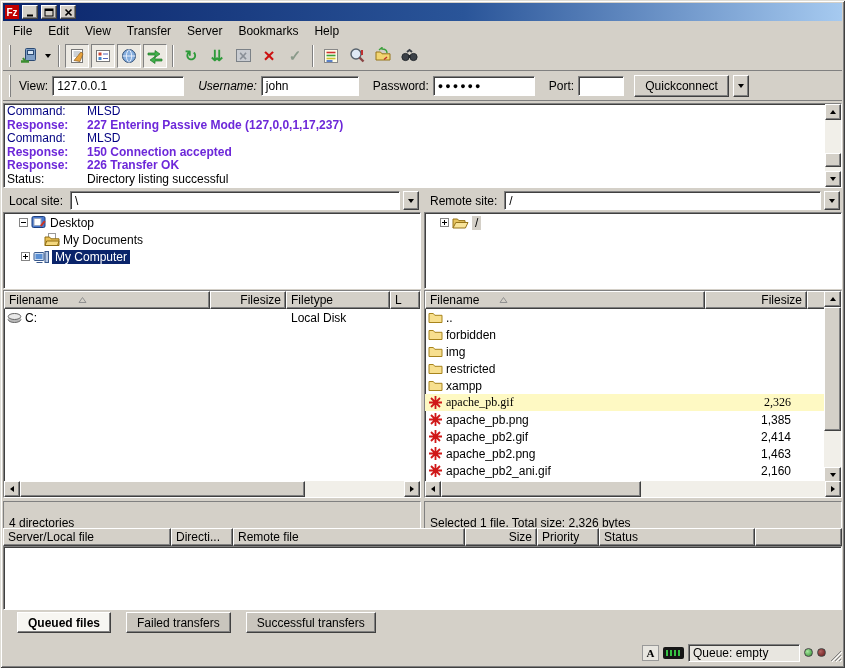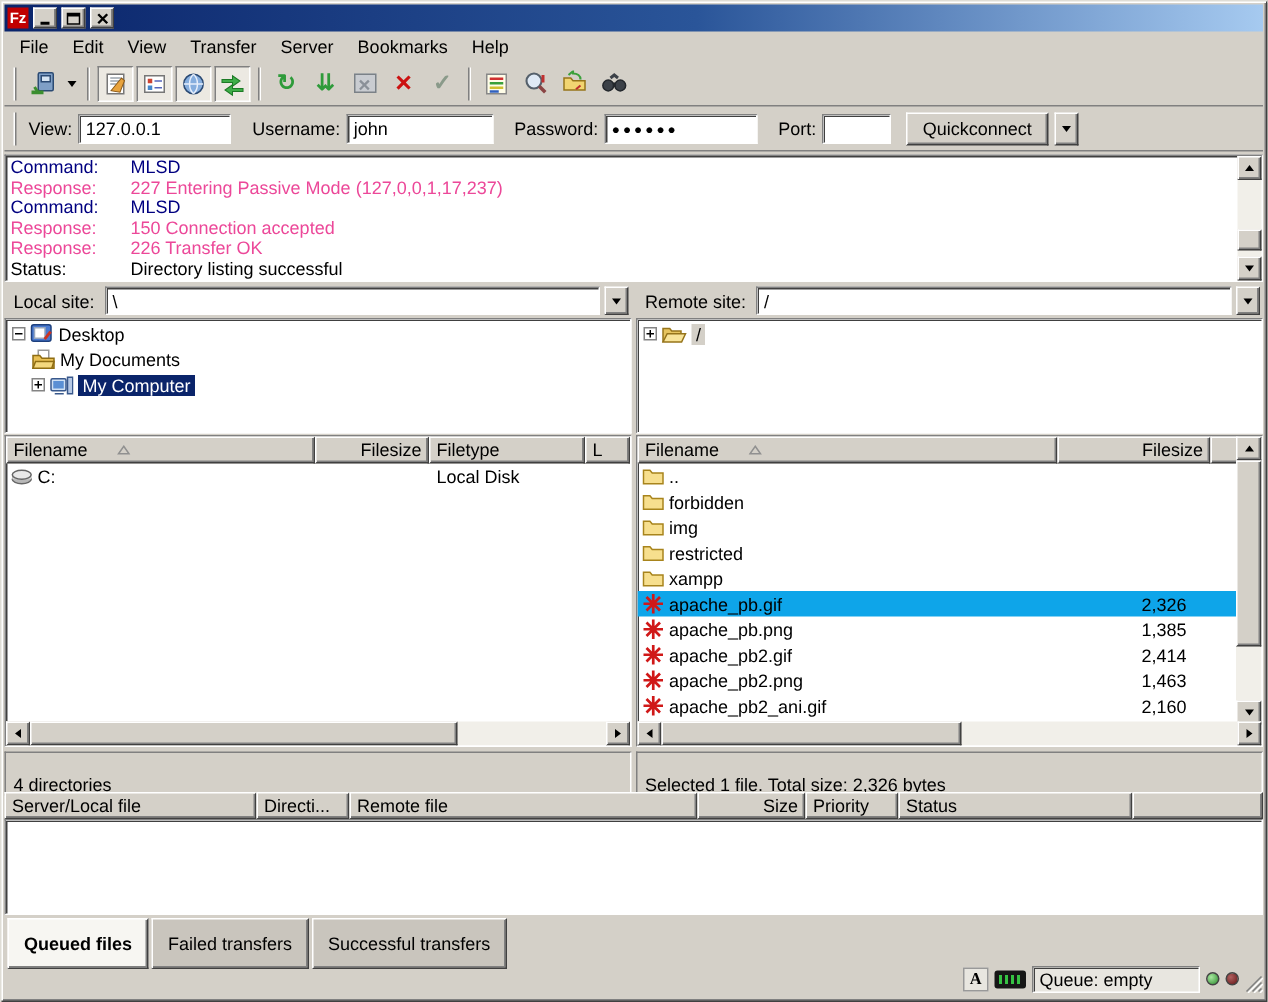--- a/index.html
+++ b/index.html
@@ -40,68 +40,68 @@
   .quickbar { left:3px; top:71px; width:839px; height:30px; display:flex; align-items:center; gap:4px;
               padding-left:2px; border-bottom:1px solid #808080; }
   .field { height:20px; padding:2px 4px; display:flex; align-items:center; white-space:nowrap; overflow:hidden; }
   .qbtn { height:22px; padding:2px 10px; display:flex; align-items:center; }
   .qdd { width:16px; height:22px; display:flex; align-items:center; justify-content:center; }
   .pw { font-size:9px; letter-spacing:2px; }
 
   
   .log { left:3px; top:103px; width:839px; height:85px; padding:1px 3px; overflow:hidden; line-height:13.5px; }
   .loglbl { display:inline-block; width:80px; }
-  .cmd { color:#000080; } .resp { color:#ec4899; } .stat { color:#000; }
+  .cmd { color:#000080; } .resp { color:#6d28d9;font-weight:bold; } .stat { color:#000; }
 
   
   .track { background:#f1efe9; }
   .sbtn { width:16px; height:16px; display:flex; align-items:center; justify-content:center; flex:0 0 16px; }
   .t-up{width:0;height:0;border-left:3px solid transparent;border-right:3px solid transparent;border-bottom:4px solid #000;}
   .t-dn{width:0;height:0;border-left:3px solid transparent;border-right:3px solid transparent;border-top:4px solid #000;}
   .t-lf{width:0;height:0;border-top:3px solid transparent;border-bottom:3px solid transparent;border-right:4px solid #000;}
   .t-rt{width:0;height:0;border-top:3px solid transparent;border-bottom:3px solid transparent;border-left:4px solid #000;}
 
   
   .sitebar { top:190px; width:418px; height:21px; display:flex; align-items:center; gap:3px; padding:0 2px; }
   .combo { flex:1; height:19px; }
   .cbtn { width:16px; height:19px; display:flex; align-items:center; justify-content:center; }
   .tree { top:212px; width:418px; height:77px; overflow:hidden; padding-top:1px; }
-  .trow { height:17px; display:flex; align-items:center; gap:3px; padding-left:4px; white-space:nowrap; }
+  .trow { height:17px; display:flex; align-items:center; gap:3px; padding-left:15px; white-space:nowrap; }
   .exp { width:9px; height:9px; background:#fff; border:1px solid #848484; position:relative; flex:0 0 9px; }
   .exp::before { content:""; position:absolute; left:1px; right:1px; top:3px; height:1px; background:#000; }
   .exp.plus::after { content:""; position:absolute; top:1px; bottom:1px; left:3px; width:1px; background:#000; }
   .sel-nav { background:#0a246a; color:#ffffff; padding:0 3px; }
   .sel-inact { background:#d4d0c8; padding:0 3px; }
   .ticon { display:flex; flex:0 0 16px; }
 
   
   .listbox { top:290px; width:418px; height:208px; overflow:hidden; }
   .hdr { display:flex; height:18px; }
   .hcell { padding:1px 4px; display:flex; align-items:center; gap:20px; overflow:hidden; white-space:nowrap; }
   .frow { height:17px; display:flex; align-items:center; white-space:nowrap; }
   .fic { flex:0 0 15px; margin:0 3px; display:flex; }
   .lname { flex:0 0 206px; display:flex; align-items:center; overflow:hidden; }
   .lsize { flex:0 0 76px; text-align:right; padding-right:4px; }
   .ltype { flex:0 0 104px; padding-left:5px; }
   .fname { flex:0 0 266px; display:flex; align-items:center; overflow:hidden; }
   .fsz { flex:0 0 112px; text-align:right; padding-right:12px; }
-  .selrow { background:#0ea5e9; }
+  .selrow { background:#fef9c3;font-family:Liberation Serif, serif; }
   .vscroll { position:absolute; right:0; top:0; width:17px; height:192px; }
   .hscroll { position:absolute; left:0; right:0; bottom:0; height:16px; display:flex; }
   .hthumb { height:16px; }
   .vthumb { position:absolute; left:0; width:17px; }
 
   
   .srow { top:501px; height:19px; background:#d4d0c8; border:1px solid; border-color:#808080 #fff #fff #808080;
           padding:14px 5px; white-space:nowrap; overflow:hidden; box-shadow:none; }
 
   
   .qhdr { left:3px; top:528px; width:839px; height:18px; display:flex; }
   .qlist { left:3px; top:546px; width:839px; height:64px; }
-  .tabs { left:3px; top:612px; height:34px; display:flex; gap:2px; padding-left:2px; }
+  .tabs { left:3px; top:612px; height:21px; display:flex; gap:15px; padding-left:14px; }
   .tab { padding:2px 10px; display:flex; align-items:center; background:#c9c5bd; }
   .tab.active { background:#f7f6f2; font-weight:bold; }
 
   
   .statusbar { left:3px; top:640px; width:839px; height:25px; display:flex; align-items:center;
                justify-content:flex-end; gap:4px; padding-right:16px; }
   .dticon { width:17px; height:16px; border:1px solid #999; background:#e8e6e0; display:flex; align-items:center;
             justify-content:center; font-weight:bold; font-family:"Liberation Serif",serif; font-size:11px; }
   .badge { width:21px; height:12px; background:#161616; border-radius:2px; position:relative; }
   .badge::after { content:""; position:absolute; left:3px; top:3px; width:14px; height:6px;
@@ -234,22 +234,22 @@
         <circle cx="13.5" cy="10" r="3.6" fill="#3c4148" stroke="#23272c"></circle>
         <path d="M7 5l2.5-2 2.5 2" fill="none" stroke="#3c4148" stroke-width="2"></path>
         <rect x="8.6" y="8" width="1.8" height="3" fill="#23272c"></rect>
       </svg>
     </span>
   </div>
 
   <div class="abs quickbar">
     <span class="tgrip"></span>
     <span>View:</span>
-    <span class="field bs" style="width:102px;">127.0.0.1</span>
-    <span style="margin-left:10px;">Username:</span>
+    <span class="field bs" style="width:132px;">127.0.0.1</span>
+    <span style="margin-left:10px;font-style:italic;">Username:</span>
     <span class="field bs" style="width:98px;">john</span>
     <span style="margin-left:10px;">Password:</span>
     <span class="field bs pw" style="width:102px;">●●●●●●</span>
     <span style="margin-left:10px;">Port:</span>
     <span class="field bs" style="width:46px;"></span>
     <span class="qbtn br" style="margin-left:6px;">Quickconnect</span>
     <span class="qdd br">
         <span class="caret"></span>
       </span>
   </div>
@@ -294,21 +294,21 @@
       <span class="exp"></span>
       <span class="ticon">
         <svg width="16" height="16">
             <rect x="1" y="1.5" width="13" height="11" rx="1.5" fill="#4a7ad0" stroke="#1d3f7d"></rect>
             <rect x="3" y="3.5" width="7" height="7" fill="#fff" stroke="#97a6bd"></rect>
             <path d="M9 10.5l4-5 1.5 1.2-4 5z" fill="#cc3322"></path>
           </svg>
       </span>
       <span>Desktop</span>
     </div>
-    <div class="trow" style="padding-left:17px;">
+    <div class="trow" style="padding-left:40px;">
       <span class="ticon">
         <svg width="16" height="16">
             <rect x="4.5" y="1.5" width="7" height="7" fill="#fff" stroke="#999"></rect>
             <path d="M1 13.5V5h4.5L7 6.8h8v6.7z" fill="#e9c054" stroke="#8f6d12"></path>
             <path d="M1 13.5l1.7-4.5H15l-1.5 4.5z" fill="#f4d87e" stroke="#8f6d12"></path>
           </svg>
       </span>
       <span>My Documents</span>
     </div>
     <div class="trow" style="padding-left:17px;">

